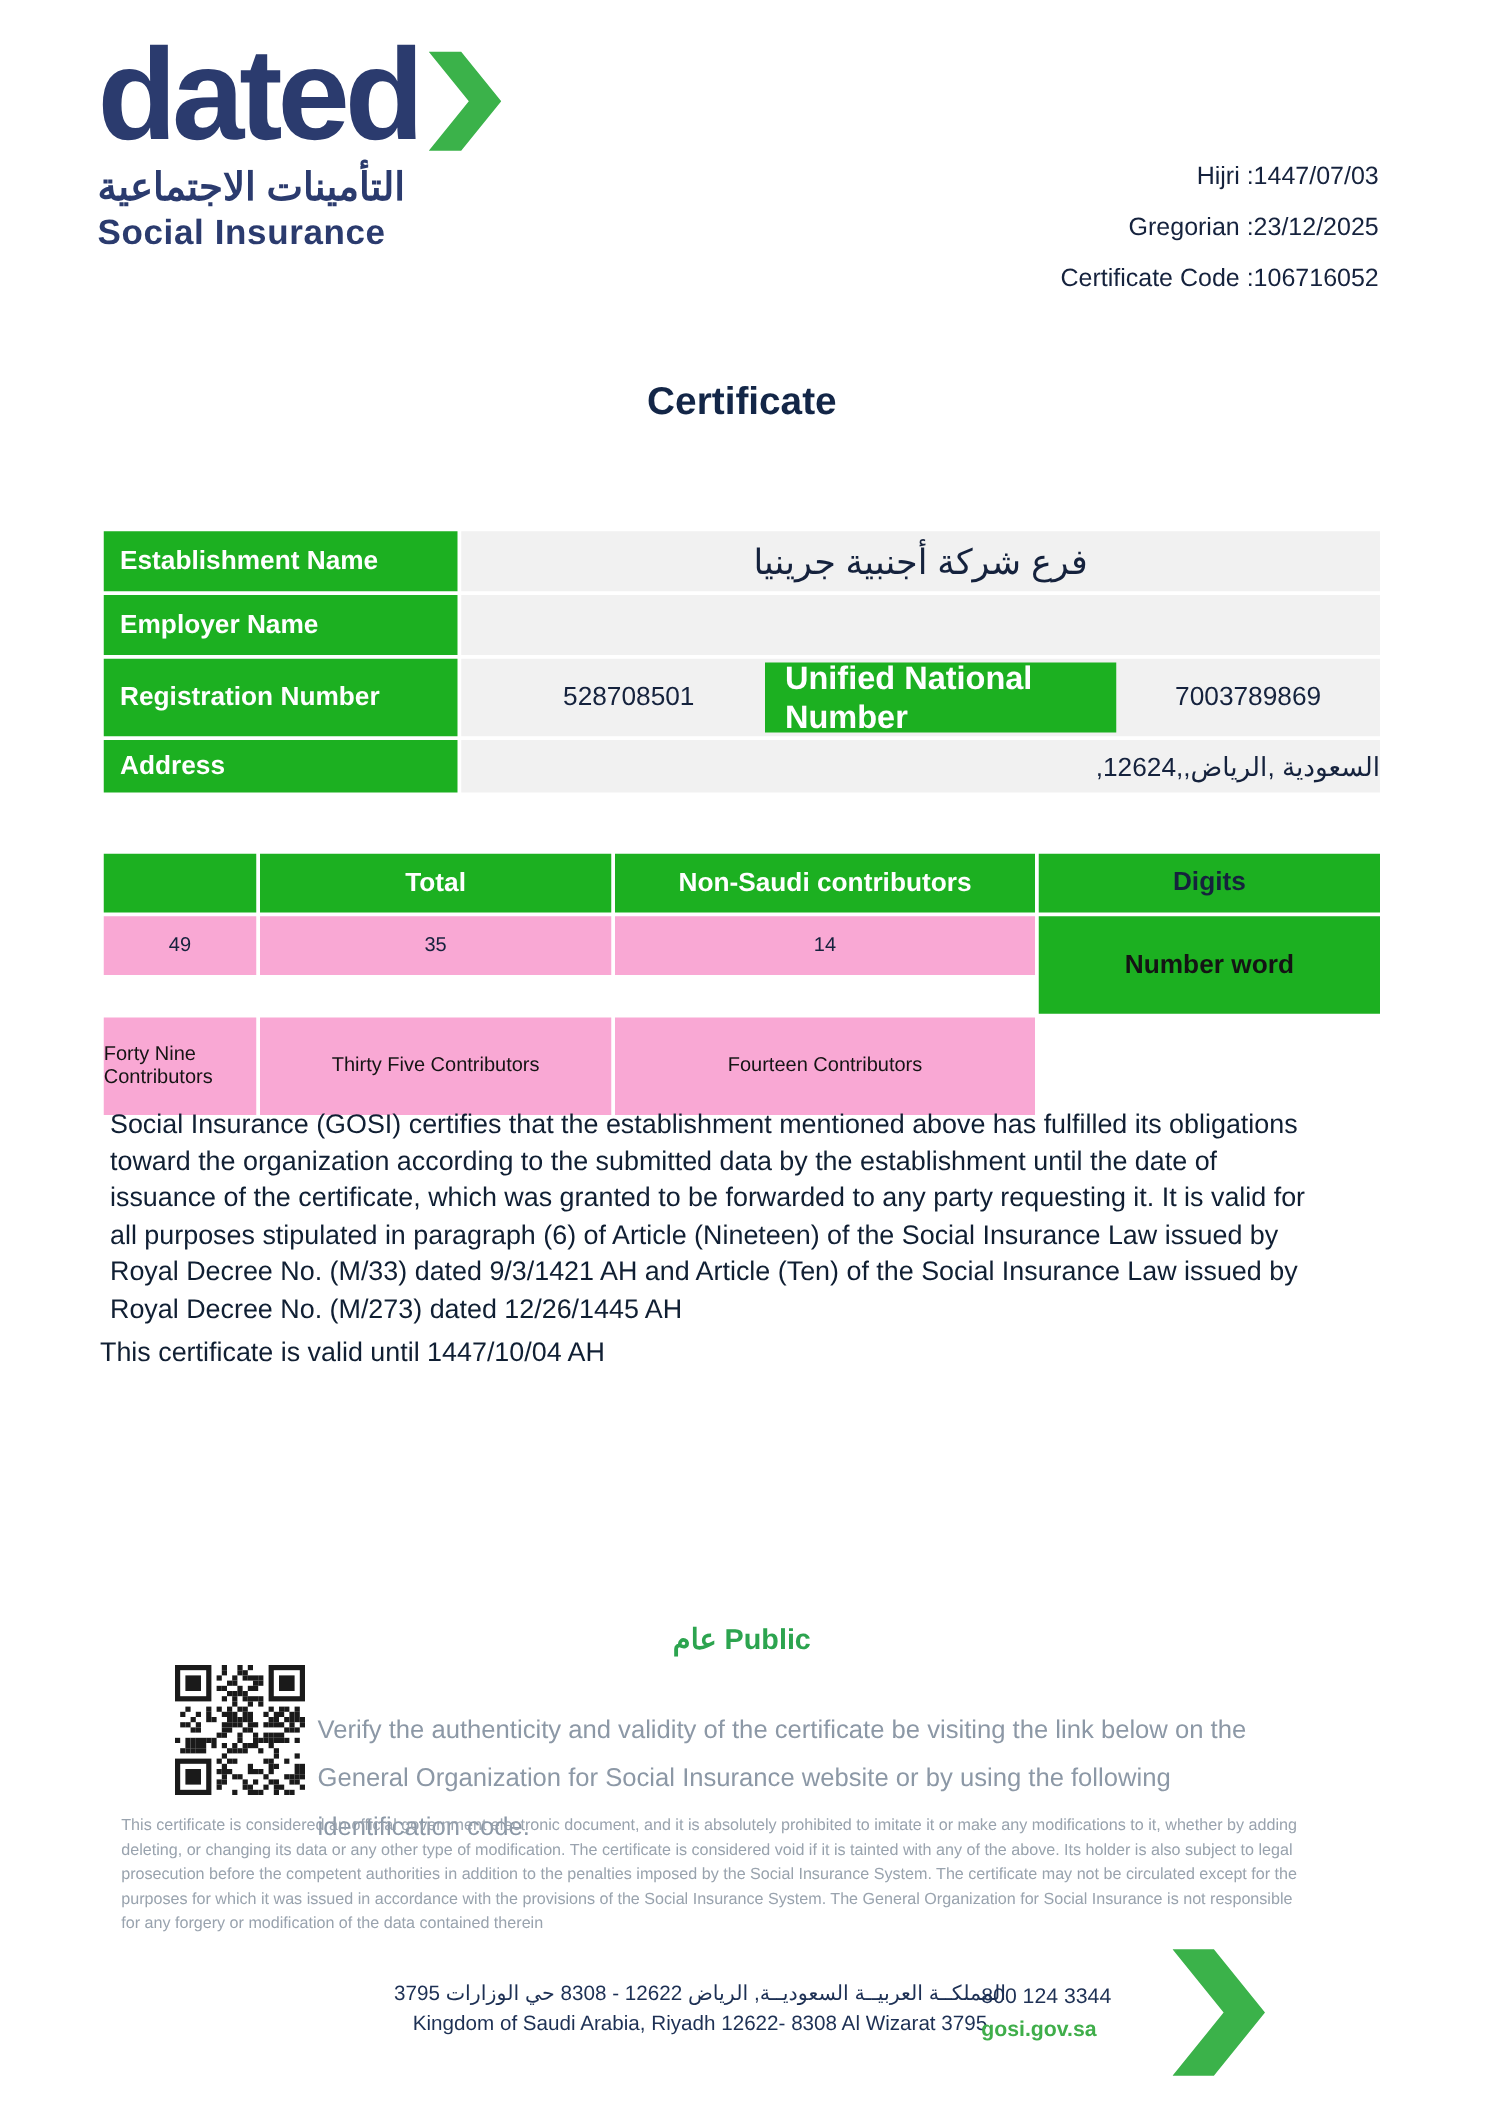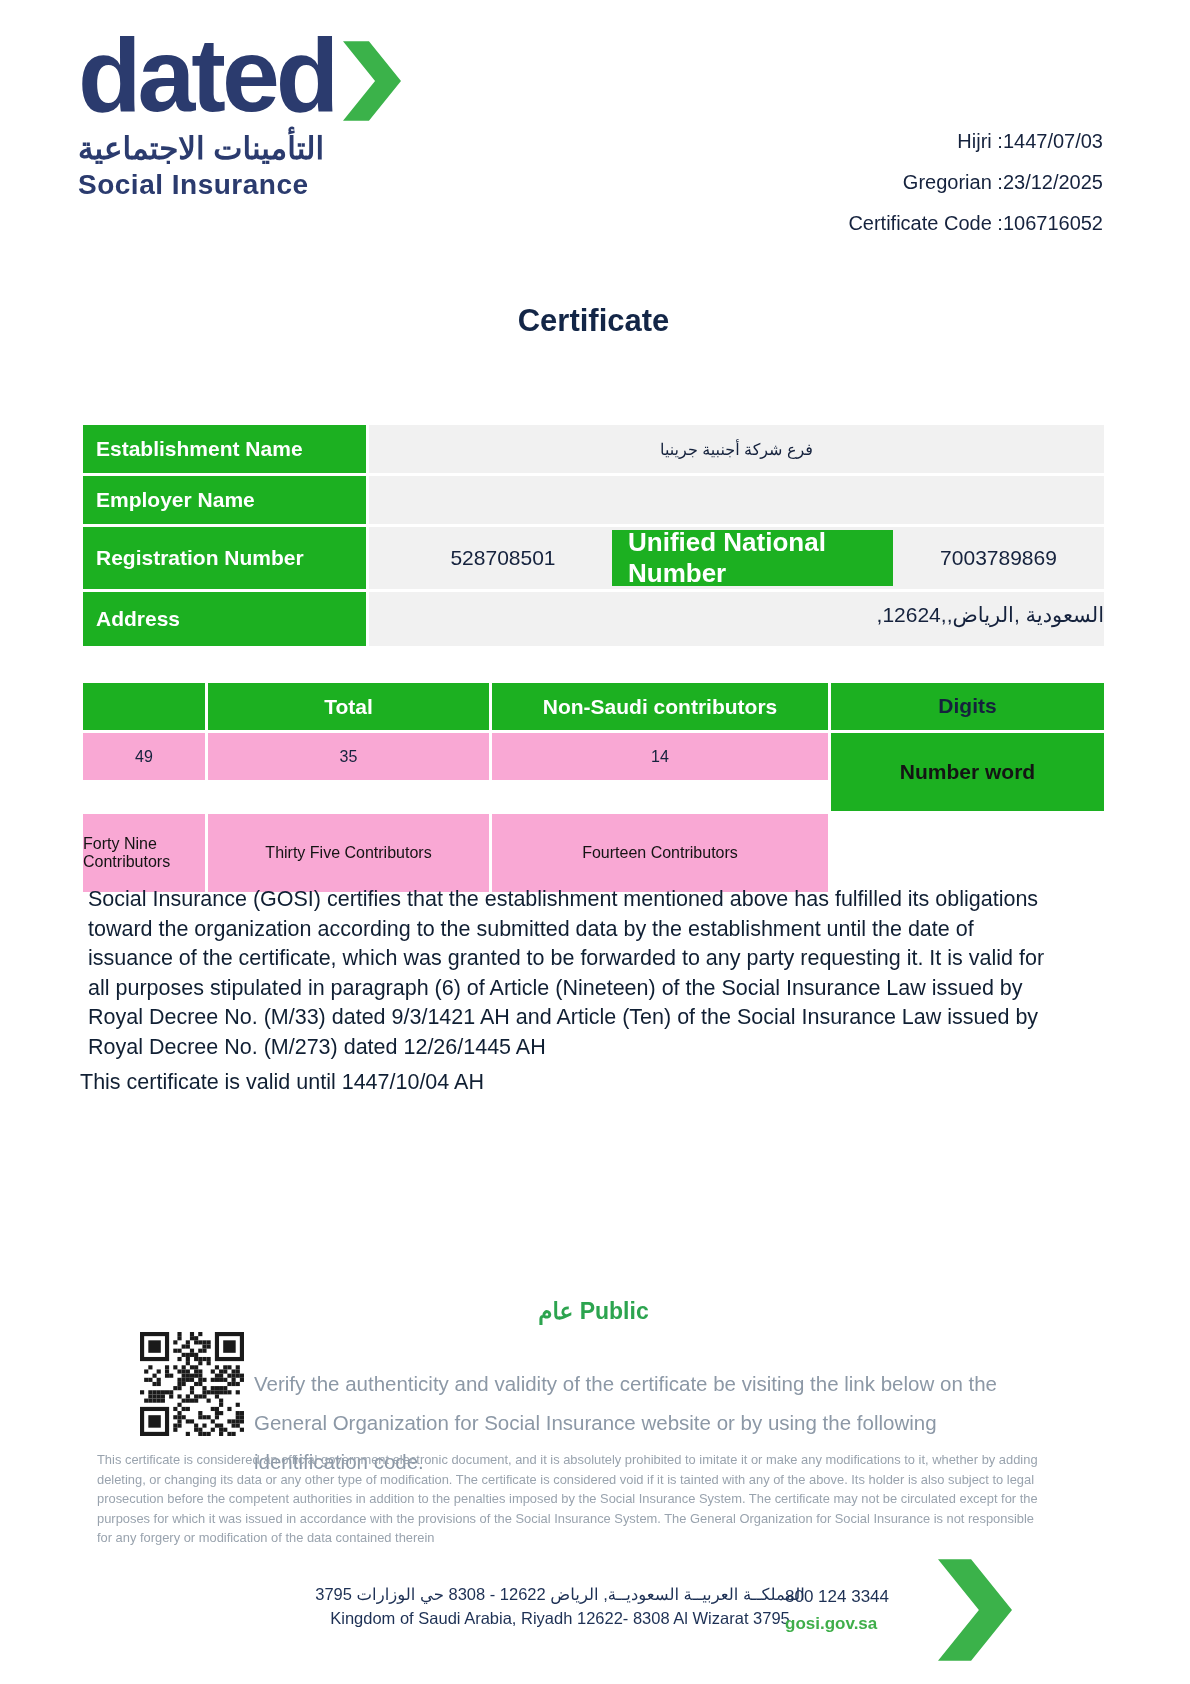--- a/index.html
+++ b/index.html
@@ -26,22 +26,22 @@
   
   .title { position:absolute; left:83px; top:303px; width:1021px; text-align:center;
            font-size:31px; font-weight:700; color:#132647; }
   
   .info-table { position:absolute; left:83px; top:425px; width:1021px; }
   .info-row { display:flex; gap:3px; margin-bottom:3px; }
   .g-cell { background:var(--green); color:#fff; font-weight:700; font-size:21px;
             display:flex; align-items:center; padding-left:13px; }
   .label-cell { width:283px; flex:none; }
   .value-cell { flex:1; background:#f1f1f1; display:flex; align-items:center;
-                justify-content:center; font-size:16px; color:#15223d; }
-  .h48 { height:48px; } .h62 { height:62px; } .h46 { height:54px; }
+                justify-content:center; font-size:28px; color:#15223d; }
+  .h48 { height:48px; } .h62 { height:62px; } .h46 { height:42px; }
   .rtl-center { direction:rtl; text-align:center; }
   .reg-value-wrap { flex:1; background:#f1f1f1; display:flex; align-items:stretch; }
   .reg-num { width:243px; display:flex; align-items:center; justify-content:center; font-size:21px;padding-left:25px; }
   .unified-label { width:281px; background:var(--green); color:#fff; font-weight:700;
                    font-size:26px; line-height:1.18; display:flex; align-items:center;
                    padding-left:16px; margin:3px 0; }
   .unified-val { flex:1; display:flex; align-items:center; justify-content:center; font-size:21px; }
   .addr-cell { flex:1; background:#f1f1f1; font-size:21px; color:#15223d;
                line-height:46px; padding-left:9px; direction:rtl; text-align:right; }
   

